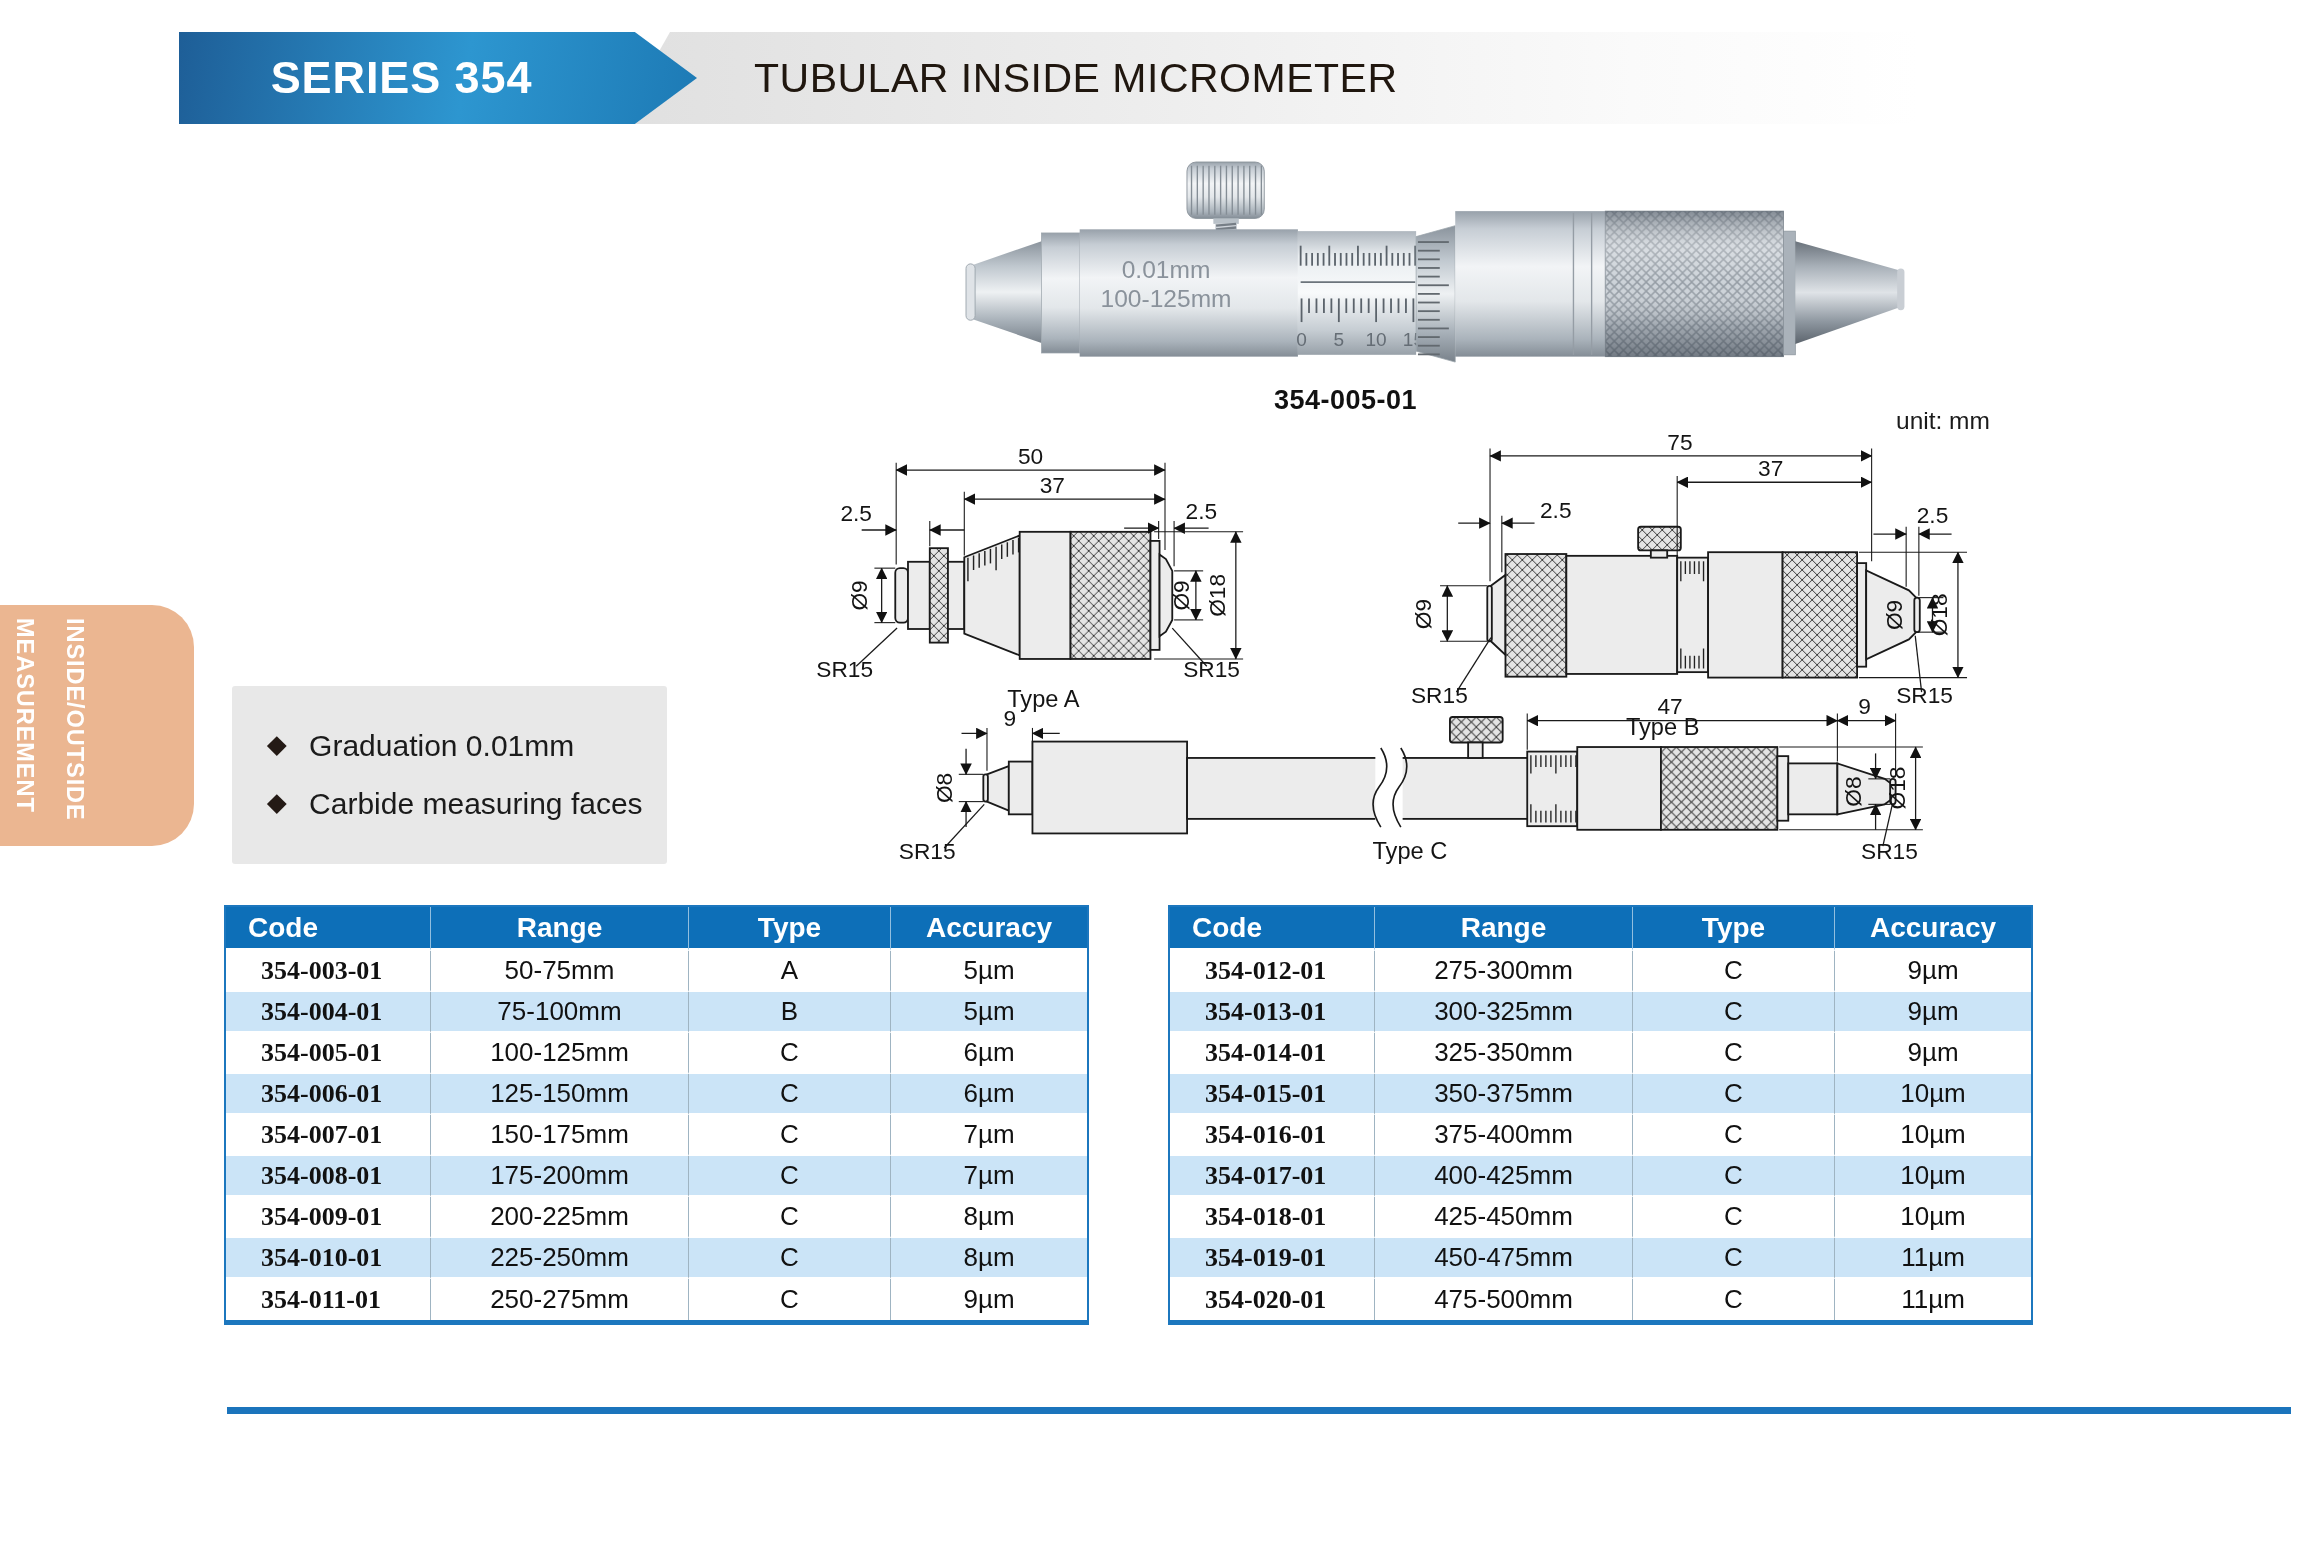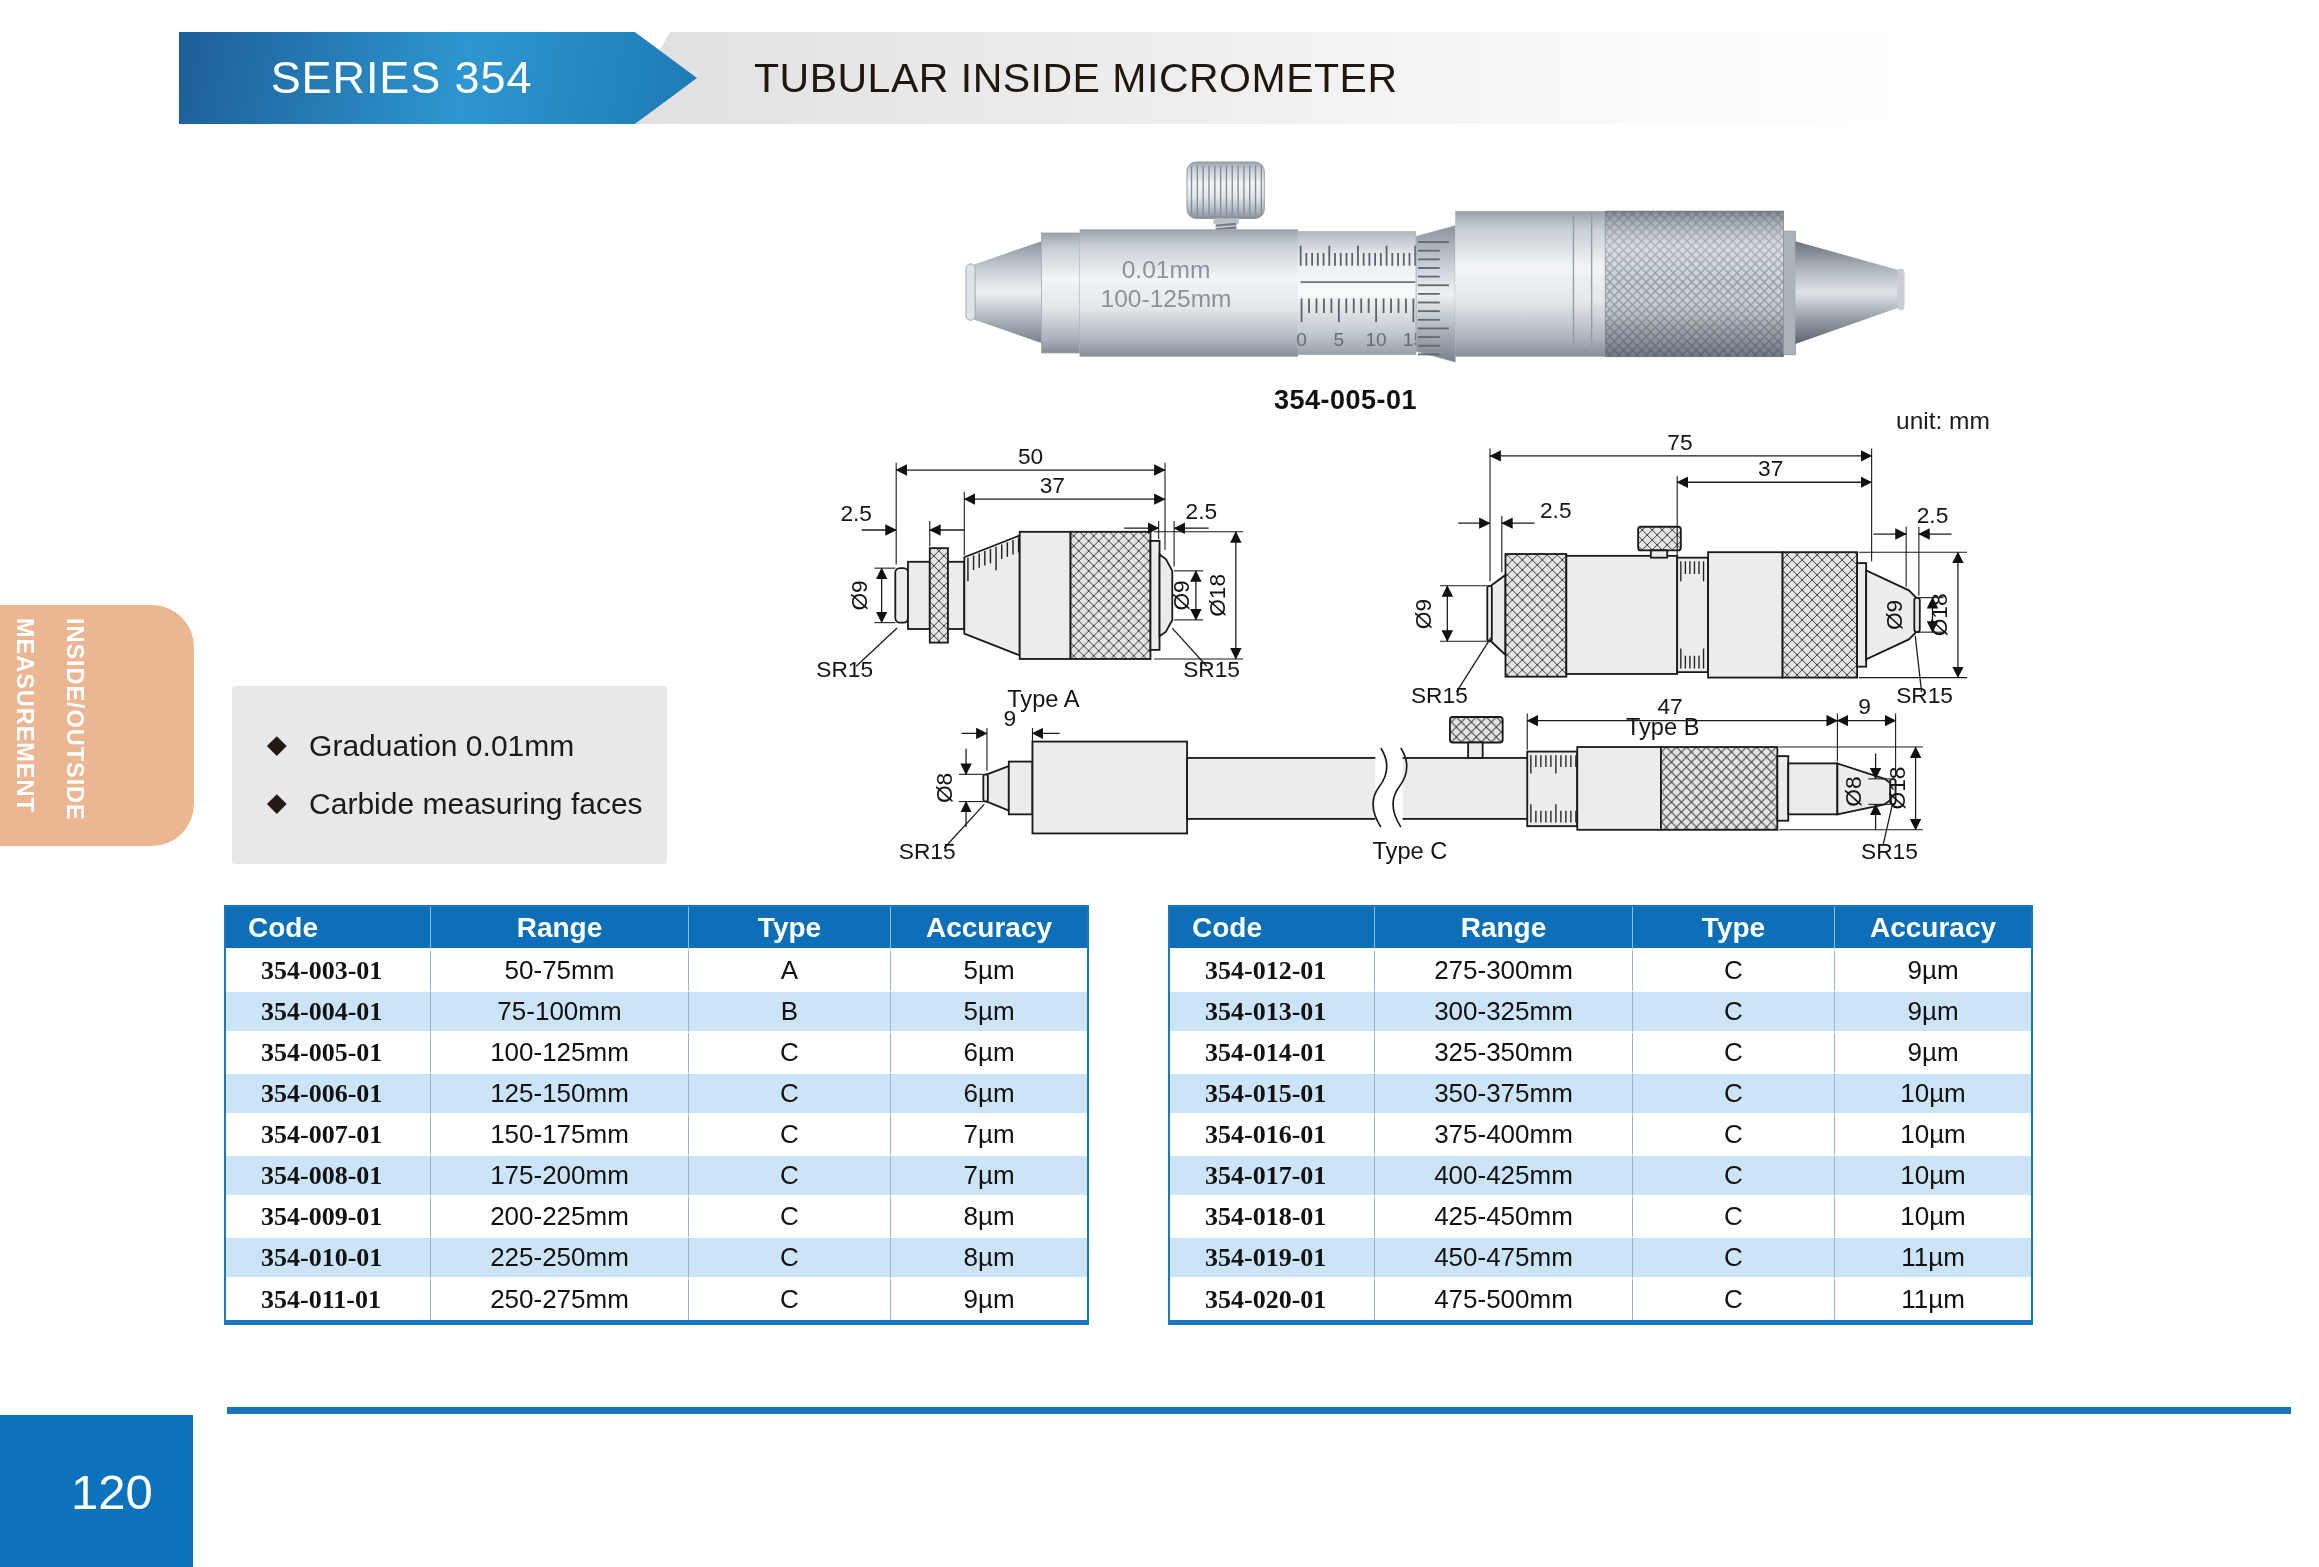--- a/index.html
+++ b/index.html
@@ -13,21 +13,21 @@
     position:absolute; left:618px; top:32px; width:1300px; height:92px;
     background:linear-gradient(90deg,#e0e0e0 0%,#ededed 40%,#fafafa 78%,#ffffff 100%);
     clip-path:polygon(4% 0,100% 0,100% 100%,0 100%);
     display:flex; align-items:center;
   }
   .page-title { padding-left:136px; font-size:41px; font-weight:normal; color:#20170f; letter-spacing:0.5px; white-space:nowrap; }
   .series-chevron {
     position:absolute; left:179px; top:32px; width:518px; height:92px;
     background:linear-gradient(100deg,#1e5e97 0%,#2d96d0 55%,#1d7ab5 100%);
     clip-path:polygon(0 0,88% 0,100% 50%,88% 100%,0 100%);
-    color:#fff; font-size:45px; font-weight:normal; letter-spacing:0.9px;
+    color:#fff; font-size:45px; font-weight:bold; letter-spacing:0.9px;
     display:flex; align-items:center; justify-content:center; padding-right:73px; white-space:nowrap;
   }
   
   .photo-svg { position:absolute; left:946px; top:91px; width:973px; height:273px; }
   .caption { position:absolute; left:1209px; top:385px; width:273px; text-align:center; font-size:27px; font-weight:bold; color:#111; letter-spacing:0.5px; }
   .unit { position:absolute; left:1896px; top:407px; font-size:24.5px; color:#1b1b1b; white-space:nowrap; }
   
   .svg-a { position:absolute; left:809px;  top:441px; width:445px;  height:277px; }
   .svg-b { position:absolute; left:1407px; top:425px; width:564px;  height:318px; }
   .svg-c { position:absolute; left:886px;  top:677px; width:1046px; height:191px; }
@@ -618,18 +618,15 @@
         <tr>
           <td>354-020-01</td>
           <td>475-500mm</td>
           <td>C</td>
           <td>11µm</td>
         </tr>
       </tbody>
     </table>
 
   <div class="rule"></div>
-  <div class="pagebox">
-    <span>120</span>
-  </div>
 
 </div>
 
 
 </body></html>

